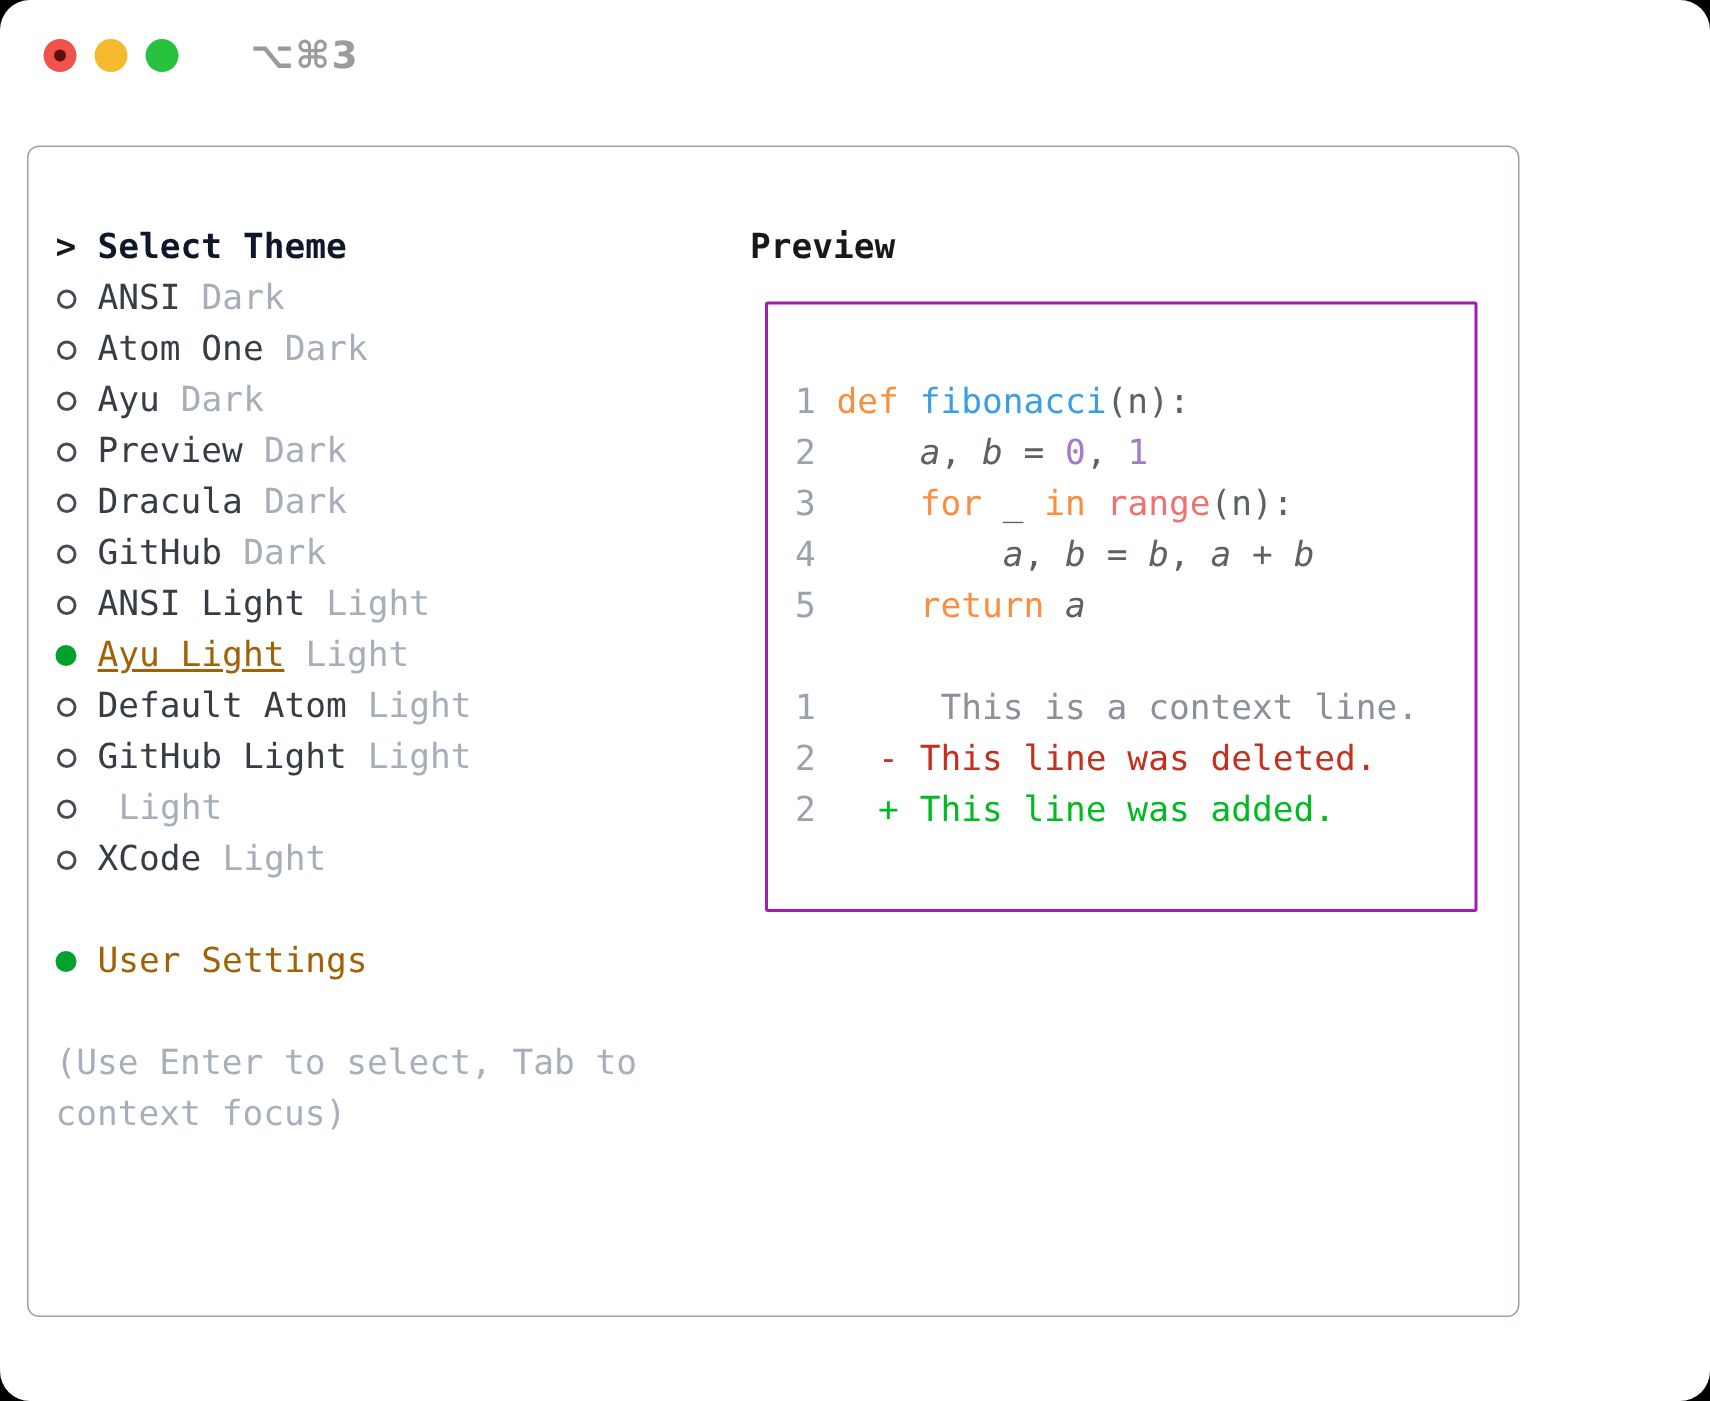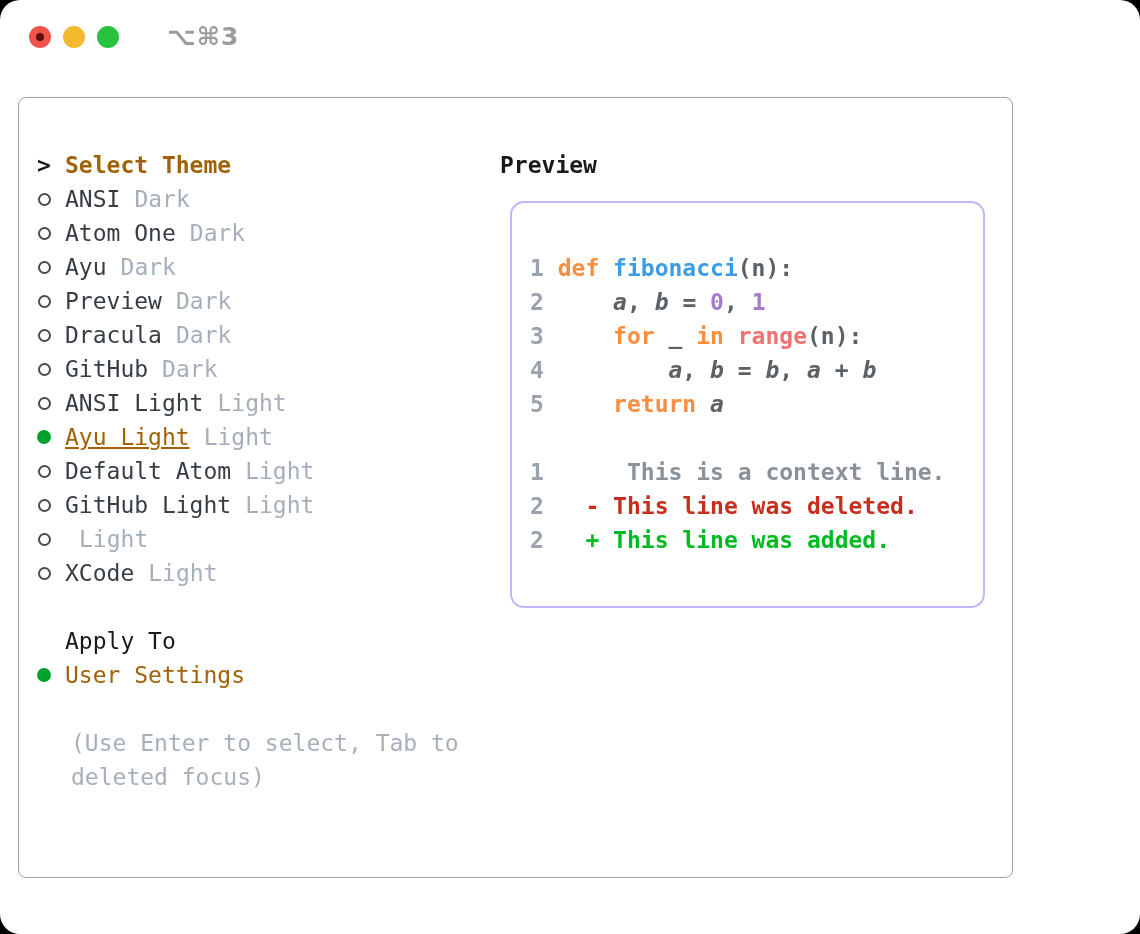--- a/index.html
+++ b/index.html
@@ -13,30 +13,30 @@
   .light-min{left:63px;background:#f5b92e;}
   .light-zoom{left:97px;background:#27c33f;}
   .win-title{position:absolute;left:167px;top:22px;font-size:25px;font-weight:600;color:#9b9b9b;letter-spacing:1px;
              font-family:"DejaVu Sans","Liberation Sans",sans-serif;}
   
   .panel{position:absolute;left:18px;top:97px;width:995px;height:781px;border:1.5px solid #9aa2ac;border-radius:8px;box-sizing:border-box;}
   .left-col{position:absolute;left:18px;top:50px;font-size:23px;line-height:34px;}
   .row{height:34px;display:flex;align-items:center;white-space:pre;}
   .gut{width:28px;flex:none;display:flex;align-items:center;}
   .cursor{font-weight:700;color:#17191d;}
-  .menu-header{font-weight:700;color:#a16207;}
+  .menu-header{font-weight:700;color:#0f172a;}
   .ring{width:13px;height:13px;border:2px solid #454c55;border-radius:50%;box-sizing:border-box;margin-left:1px;}
   .dot{width:14px;height:14px;border-radius:50%;}
   .name{color:#373d45;}
   .variant{color:#a6afb9;margin-left:14px;}
   .apply-title{color:#17191d;}
-  .hint{color:#a7b0ba;height:34px;line-height:34px;white-space:pre;margin-left:34px;}
+  .hint{color:#a7b0ba;height:34px;line-height:34px;white-space:pre;}
   
   .preview-title{position:absolute;left:481px;top:50px;height:34px;line-height:34px;font-size:23px;font-weight:700;color:#17191d;}
-  .preview-box{position:absolute;left:491px;top:103px;width:471px;height:403px;border:2px solid #c4b5fd;border-radius:14px;box-sizing:content-box;overflow:hidden;font-weight:bold;}
+  .preview-box{position:absolute;left:491px;top:103px;width:471px;height:403px;border:2px solid #a21caf;border-radius:2px;box-sizing:content-box;overflow:hidden;}
   .codepre{margin:0;padding:48px 0 0 18px;font-family:"DejaVu Sans Mono","Liberation Mono",monospace;font-size:23px;line-height:34px;}
   .cl{height:34px;white-space:pre;}
 </style>
 </head>
 <body>
 
 <div class="window">
 
   <div class="titlebar">
     <span class="light light-close">
@@ -62,30 +62,26 @@
           <div class="row"><span class="gut"><span class="ring"></span></span><span class="name">Dracula</span><span class="variant">Dark</span></div>
           <div class="row"><span class="gut"><span class="ring"></span></span><span class="name">GitHub</span><span class="variant">Dark</span></div>
           <div class="row"><span class="gut"><span class="ring"></span></span><span class="name">ANSI Light</span><span class="variant">Light</span></div>
           <div class="row"><span class="gut"><span class="dot" style="background: rgb(0, 162, 46);"></span></span><span class="name" style="color: #a16207; text-decoration: underline;">Ayu Light</span><span class="variant">Light</span></div>
           <div class="row"><span class="gut"><span class="ring"></span></span><span class="name">Default Atom</span><span class="variant">Light</span></div>
           <div class="row"><span class="gut"><span class="ring"></span></span><span class="name">GitHub Light</span><span class="variant">Light</span></div>
           <div class="row"><span class="gut"><span class="ring"></span></span><span class="variant">Light</span></div>
           <div class="row"><span class="gut"><span class="ring"></span></span><span class="name">XCode</span><span class="variant">Light</span></div>
         </div>
       <div class="row"></div>
-      <div class="row">
-        <span class="gut"></span>
-        <span class="apply-title">Apply To</span>
-      </div>
       <div id="apply-options">
           <div class="row"><span class="gut"><span class="dot" style="background: rgb(0, 162, 46);"></span></span><span class="name" style="color: #a16207;">User Settings</span></div>
         </div>
       <div class="row"></div>
       <div class="hint">(Use Enter to select, Tab to</div>
-      <div class="hint">deleted focus)</div>
+      <div class="hint">context focus)</div>
     </div>
 
     <div class="preview-title">Preview</div>
 
     <div class="preview-box">
       <pre class="codepre" id="preview-code"><div class="cl"><span style="color: rgb(154, 163, 173);">1 </span><span style="color: rgb(250, 141, 62);">def</span><span style="color: rgb(92, 97, 102);"> </span><span style="color: rgb(57, 158, 230);">fibonacci</span><span style="color: rgb(92, 97, 102);">(n):</span></div><div class="cl"><span style="color: rgb(154, 163, 173);">2</span><span style="color: rgb(92, 97, 102);">     </span><span style="color: rgb(92, 97, 102); font-style: italic;">a</span><span style="color: rgb(92, 97, 102);">, </span><span style="color: rgb(92, 97, 102); font-style: italic;">b</span><span style="color: rgb(92, 97, 102);"> = </span><span style="color: rgb(163, 122, 204);">0</span><span style="color: rgb(92, 97, 102);">, </span><span style="color: rgb(163, 122, 204);">1</span></div><div class="cl"><span style="color: rgb(154, 163, 173);">3</span><span style="color: rgb(92, 97, 102);">     </span><span style="color: rgb(250, 141, 62);">for</span><span style="color: rgb(92, 97, 102);"> _ </span><span style="color: rgb(250, 141, 62);">in</span><span style="color: rgb(92, 97, 102);"> </span><span style="color: rgb(240, 113, 113);">range</span><span style="color: rgb(92, 97, 102);">(n):</span></div><div class="cl"><span style="color: rgb(154, 163, 173);">4</span><span style="color: rgb(92, 97, 102);">         </span><span style="color: rgb(92, 97, 102); font-style: italic;">a</span><span style="color: rgb(92, 97, 102);">, </span><span style="color: rgb(92, 97, 102); font-style: italic;">b</span><span style="color: rgb(92, 97, 102);"> = </span><span style="color: rgb(92, 97, 102); font-style: italic;">b</span><span style="color: rgb(92, 97, 102);">, </span><span style="color: rgb(92, 97, 102); font-style: italic;">a</span><span style="color: rgb(92, 97, 102);"> + </span><span style="color: rgb(92, 97, 102); font-style: italic;">b</span></div><div class="cl"><span style="color: rgb(154, 163, 173);">5</span><span style="color: rgb(92, 97, 102);">     </span><span style="color: rgb(250, 141, 62);">return</span><span style="color: rgb(92, 97, 102);"> </span><span style="color: rgb(92, 97, 102); font-style: italic;">a</span></div><div class="cl"> </div><div class="cl"><span style="color: rgb(154, 163, 173);">1</span><span style="color: rgb(92, 97, 102);">      </span><span style="color: rgb(138, 145, 153);">This is a context line.</span></div><div class="cl"><span style="color: rgb(154, 163, 173);">2</span><span style="color: rgb(92, 97, 102);">   </span><span style="color: rgb(198, 47, 30);">- This line was deleted.</span></div><div class="cl"><span style="color: rgb(154, 163, 173);">2</span><span style="color: rgb(92, 97, 102);">   </span><span style="color: rgb(0, 187, 32);">+ This line was added.</span></div></pre>
     </div>
 
   </div>
 </div>

